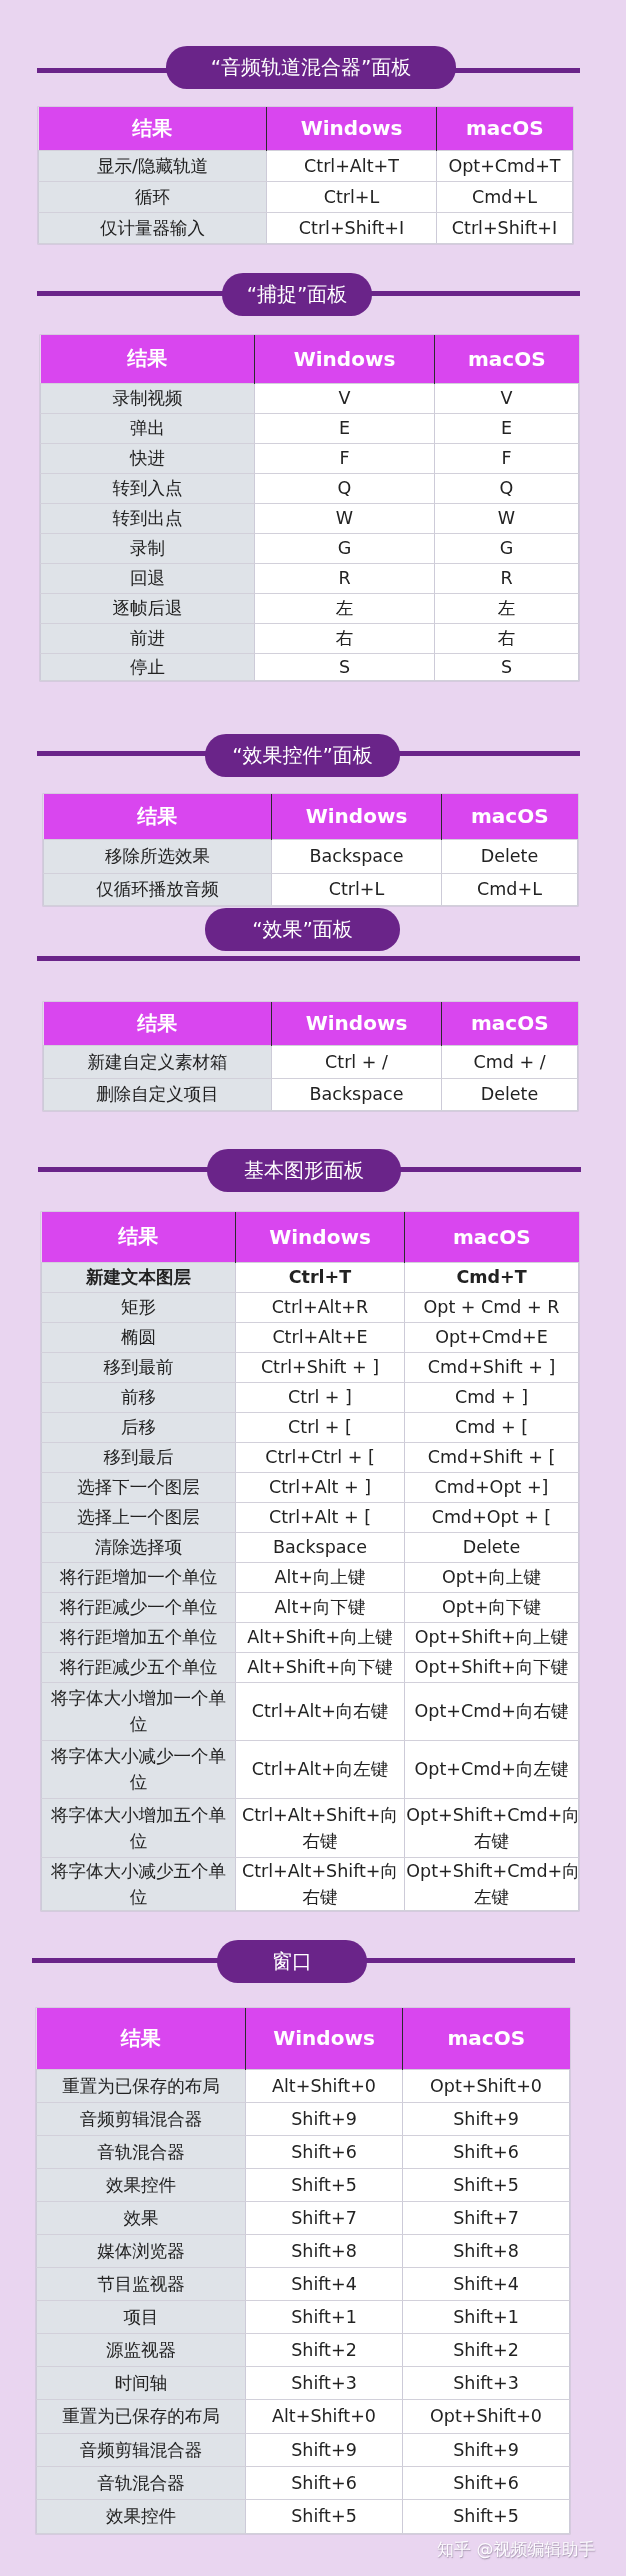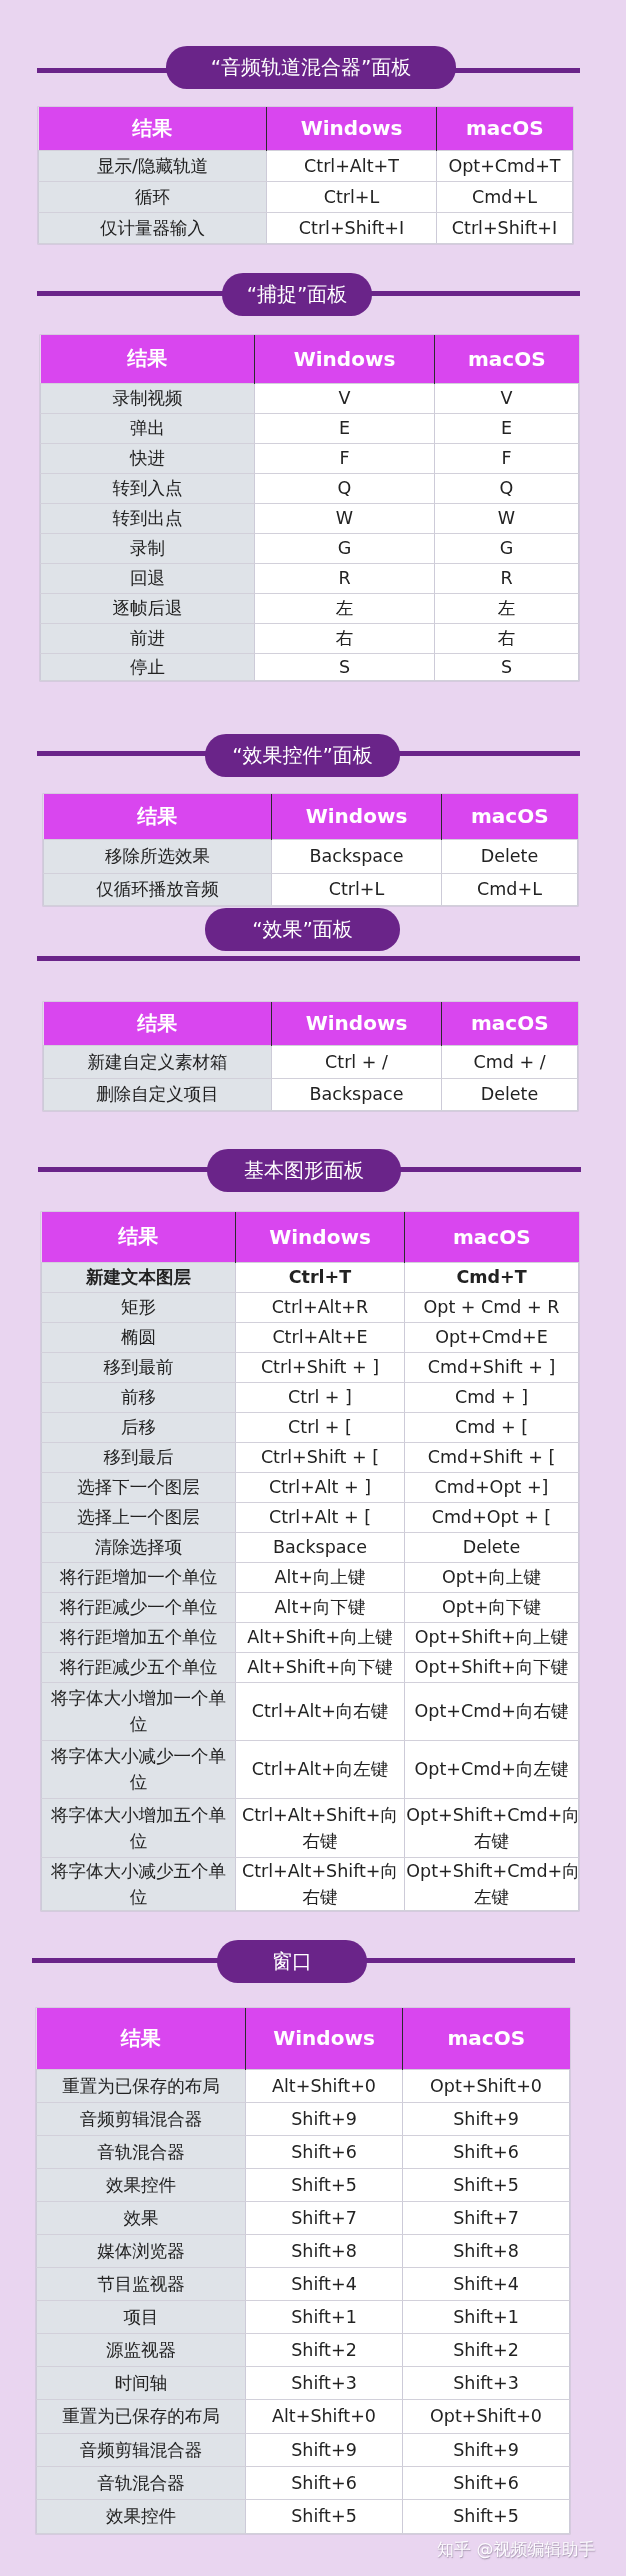--- a/index.html
+++ b/index.html
@@ -251,21 +251,21 @@
           <td>Ctrl + ]</td>
           <td>Cmd + ]</td>
         </tr>
         <tr style="height: 30px;">
           <td class="k">后移</td>
           <td>Ctrl + [</td>
           <td>Cmd + [</td>
         </tr>
         <tr style="height: 30px;">
           <td class="k">移到最后</td>
-          <td>Ctrl+Shift + [</td>
+          <td>Ctrl+Ctrl + [</td>
           <td>Cmd+Shift + [</td>
         </tr>
         <tr style="height: 30px;">
           <td class="k">选择下一个图层</td>
           <td>Ctrl+Alt + ]</td>
           <td>Cmd+Opt +]</td>
         </tr>
         <tr style="height: 30px;">
           <td class="k">选择上一个图层</td>
           <td>Ctrl+Alt + [</td>

